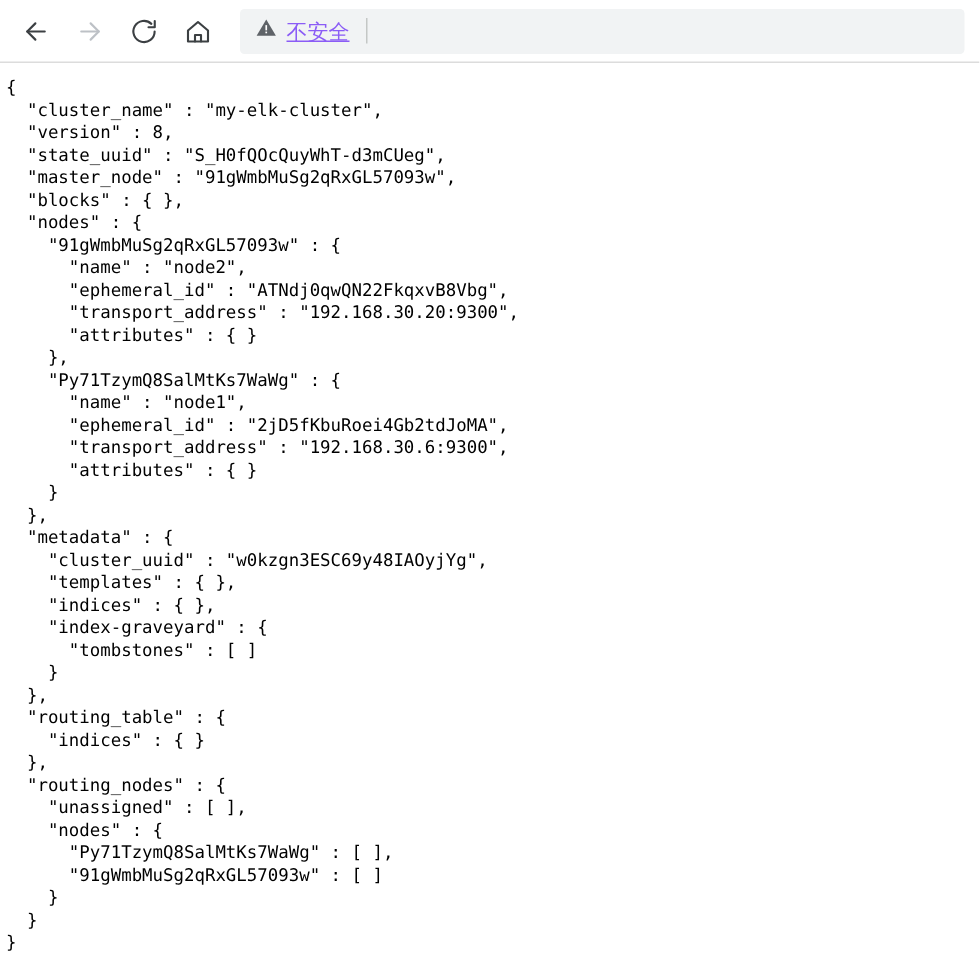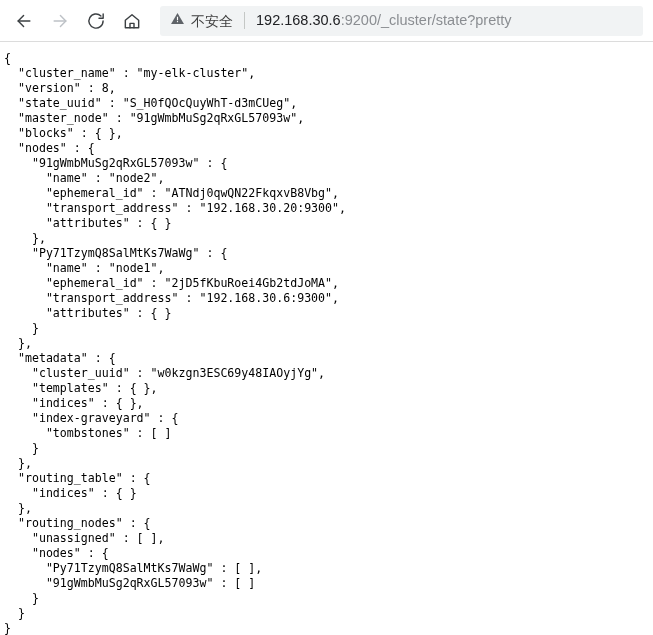--- a/index.html
+++ b/index.html
@@ -58,23 +58,24 @@
     align-items: center;
     flex: 0 0 auto;
     cursor: pointer;
   }
   .warn-icon {
     display: block;
     margin-right: 6px;
   }
   .security-text {
     font-size: 14px;
-    color: #404040;
+    color: #8b5cf6;
     white-space: nowrap;
     line-height: 1;
+    text-decoration: underline;
   }
   .omni-sep {
     width: 1px;
     height: 17px;
     background: #c4c7c5;
     margin: 0 11px;
     flex: 0 0 auto;
   }
   .url {
     font-size: 14.5px;
@@ -146,21 +147,20 @@
       <span class="warn-icon">
         <svg width="15" height="15" viewBox="0 0 24 24">
           <path d="M12 3.2 22.3 20.6H1.7z" fill="#5f6368"></path>
           <rect x="11.1" y="9.2" width="1.8" height="5.6" fill="#ffffff"></rect>
           <rect x="11.1" y="16.1" width="1.8" height="1.8" fill="#ffffff"></rect>
         </svg>
       </span>
       <span class="security-text">不安全</span>
     </div>
     <span class="omni-sep"></span>
-    <span class="url"><span class="host">192.168.30.6</span><span class="path">:9200/_cluster/state?pretty</span></span>
   </div>
 </div>
 
 <div class="content">
   <pre class="json">{
   "cluster_name" : "my-elk-cluster",
   "version" : 8,
   "state_uuid" : "S_H0fQOcQuyWhT-d3mCUeg",
   "master_node" : "91gWmbMuSg2qRxGL57093w",
   "blocks" : { },

